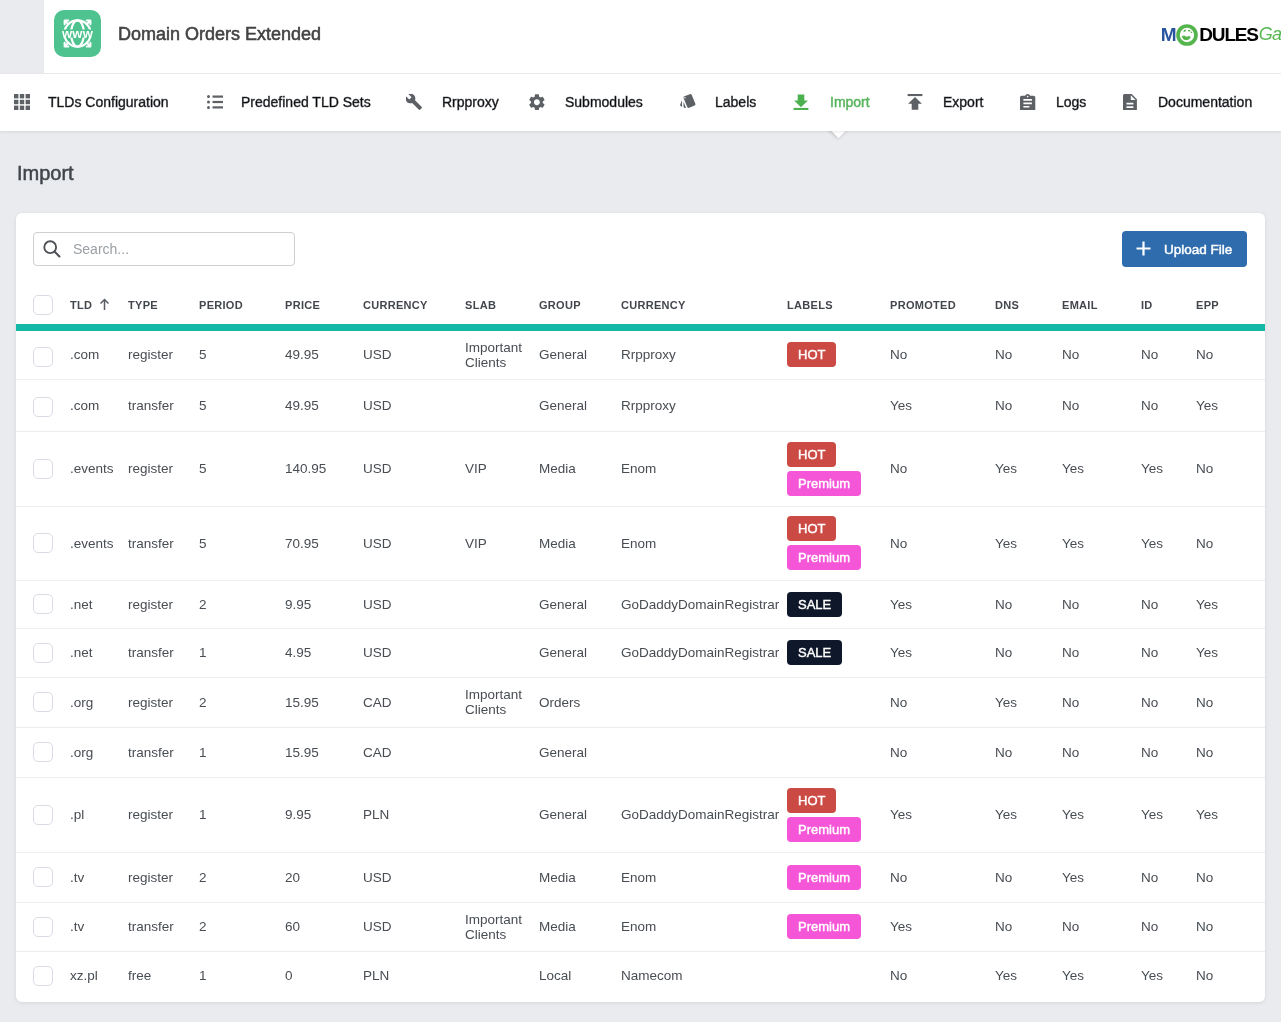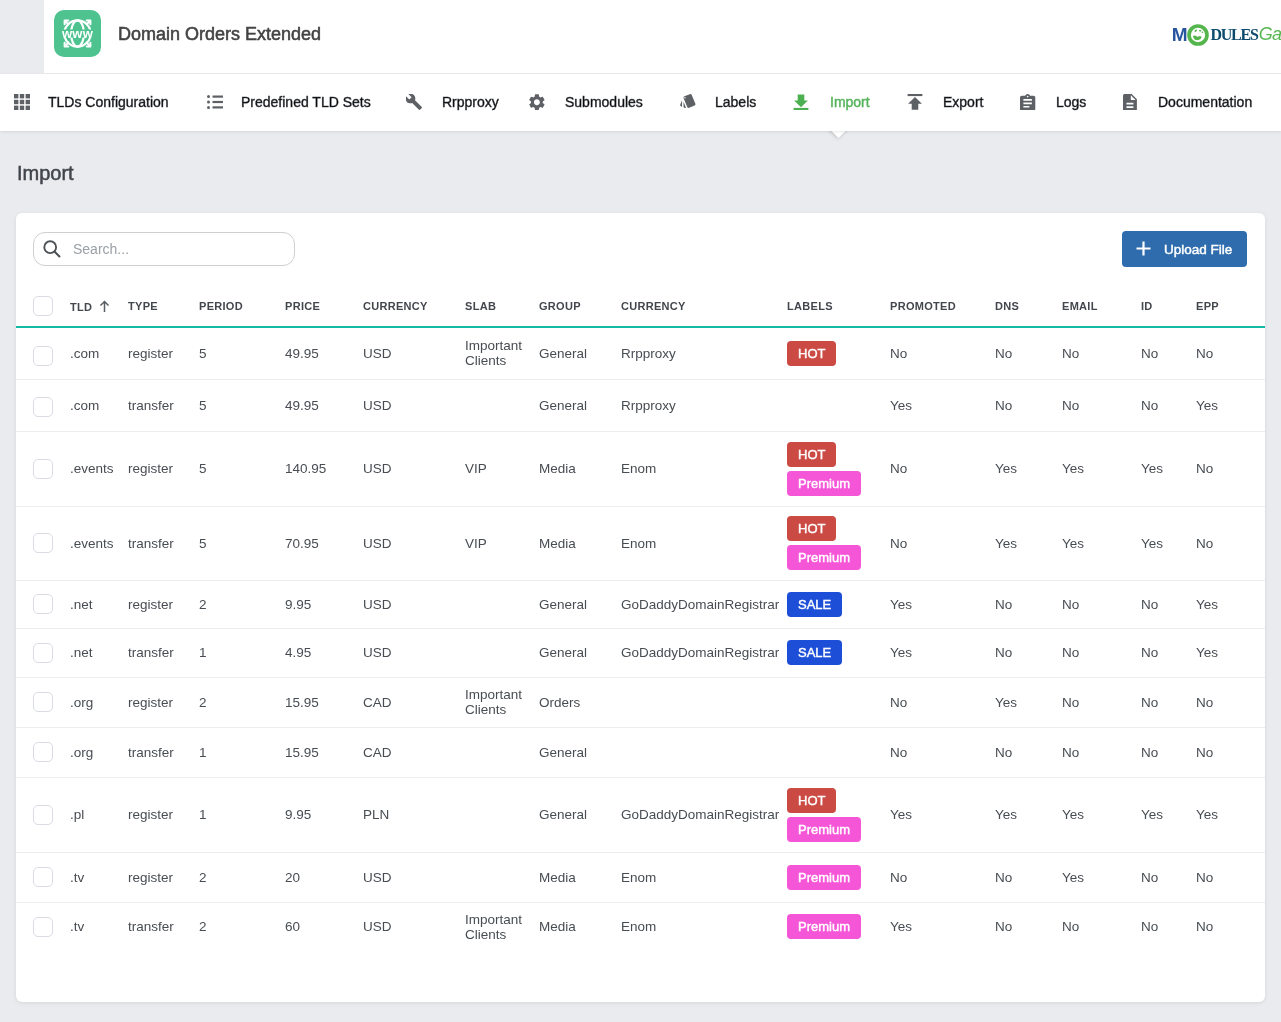--- a/index.html
+++ b/index.html
@@ -10,36 +10,36 @@
 .mglogo { position:absolute; right:20px; top:22px; }
 .nav { position:absolute; left:0; top:74px; width:1281px; height:57px; background:#fff; box-shadow:0 1px 3px rgba(0,0,0,0.09); z-index:2; }
 .notch { position:absolute; left:830.5px; top:120px; width:15px; height:15px; background:#fff; transform:rotate(45deg); box-shadow:0 1px 4px rgba(0,0,0,0.18); z-index:1; }
 .nav-item { position:absolute; top:0; height:57px; }
 .nav-item svg { position:absolute; top:20px; left:0; }
 .nav-item span { position:absolute; top:20px; white-space:nowrap; font-size:14px; font-weight:normal; -webkit-text-stroke:0.45px #40444a; color:#000000; }
 .nav-item.active span { color:#56b45c; -webkit-text-stroke:0.45px #56b45c; }
 .content { position:absolute; left:0; top:131px; width:1281px; height:891px; }
 .h-import { position:absolute; left:17px; top:31px; font-size:20px; font-weight:normal; -webkit-text-stroke:0.5px #41464c; color:#41464c; }
 .card { position:absolute; left:16px; top:82px; width:1249px; height:789px; background:#fff; border-radius:6px; box-shadow:0 1px 4px rgba(0,0,0,0.09); }
-.search { position:absolute; left:17px; top:19px; width:262px; height:34px; border:1px solid #cfcfcf; border-radius:12px; }
+.search { position:absolute; left:17px; top:19px; width:262px; height:34px; border:1px solid #cfcfcf; border-radius:4px; }
 .search svg { position:absolute; left:10px; top:7px; }
 .search span { position:absolute; left:39px; top:8px; font-size:14px; color:#9aa0a6; }
 .btn { position:absolute; right:18px; top:18px; width:125px; height:36px; background:#2e6cae; border-radius:4px; color:#fff; }
 .btn .bt { position:absolute; left:42px; top:11px; font-size:13.5px; font-weight:normal; -webkit-text-stroke:0.45px #fff; letter-spacing:0px; }
 table { position:absolute; left:0; top:73px; width:1249px; border-collapse:collapse; table-layout:fixed; }
 th { font-size:11px; font-weight:bold; color:#43474d; text-align:left; letter-spacing:0.3px; }
 td { font-size:13.5px; color:#484d53; text-align:left; vertical-align:middle; }
 tr { border-bottom:1px solid #ededed; }
 tbody tr:last-child { border-bottom:none; }
-thead tr { height:41px; border-bottom:2px solid #14b8a6; }
+thead tr { height:41px; border-bottom:7px solid #14b8a6; }
 .cb { width:20px; height:20px; border:1.4px solid #d9dce4; border-radius:5px; background:#fff; margin-left:17px; }
 .badge { display:inline-block; min-width:31px; text-align:center; padding:5px 11px; border-radius:4px; color:#fff; font-size:13px; font-weight:normal; -webkit-text-stroke:0.4px #fff; margin:2px 0; }
 .b-hot { background:#cc4a44; }
 .b-prem { background:#f556d8; }
-.b-sale { background:#1d4ed8; }
+.b-sale { background:#0f172a; }
 </style>
 </head>
 <body>
 <div class="header">
   <svg class="logo-sq" width="47" height="47" viewBox="0 0 47 47">
 <rect x="0" y="0" width="47" height="47" rx="10" fill="#4ec28f"></rect>
 <defs>
 <clipPath id="topband">
           <rect x="7" y="7" width="33" height="12.6"></rect>
         </clipPath>
@@ -68,21 +68,21 @@
   <div class="title">Domain Orders Extended</div>
   <div class="mglogo" style="position:absolute;right:11px;top:22px;display:flex;align-items:center;height:25px;">
 <span style="font-size:19px;font-weight:bold;color:#27549e;letter-spacing:-1.2px;">M</span>
       <svg width="22" height="22" viewBox="0 0 24 24" style="margin:0 1px;">
         <circle cx="12" cy="12" r="9.8" fill="#fff" stroke="#55b54d" stroke-width="4"></circle>
         <path fill="#55b54d" d="M8.3 7.1 Q9.6 6 11.2 6.1 L10.4 8 L8.6 9.1 Q8 8 8.3 7.1 Z"></path>
         <path fill="#55b54d" d="M13.8 6.2 L16 7.2 L14.6 8.4 L12.9 7.6 Z"></path>
         <circle fill="#55b54d" cx="16.8" cy="9" r="0.9"></circle>
         <path fill="#55b54d" d="M6.3 13.1 L8.9 12.5 L11.3 14 L14.4 13.2 L16 14.2 L14.8 16.3 L12 17.7 L8.6 17.2 Q6.9 15.5 6.3 13.1 Z"></path>
       </svg>
-      <span style="font-size:16px;font-weight:bold;color:#0c4a6e;letter-spacing:-1.2px;font-family:Liberation Serif, serif;">DULES</span>
+      <span style="font-size:19px;font-weight:bold;color:#000000;letter-spacing:-1.2px;">DULES</span>
       <span style="font-size:18px;color:#56b751;font-style:italic;letter-spacing:-0.8px;font-weight:normal;margin-left:1px;">Garden</span>
 </div>
 </div>
 <div class="notch"></div>
 <div class="nav">
   <div class="nav-item" style="left:14px">
       <svg width="16" height="16" viewBox="0 0 16 16">
         <g fill="#5d6166">
           <rect x="0" y="0" width="4.4" height="4.4"></rect>
           <rect x="5.8" y="0" width="4.4" height="4.4"></rect>
@@ -425,16 +425,35 @@
             <td>Important Clients</td>
             <td>Media</td>
             <td>Enom</td>
             <td><span class="badge b-prem">Premium</span></td>
             <td>Yes</td>
             <td>No</td>
             <td>No</td>
             <td>No</td>
             <td>No</td>
           </tr>
+      <tr style="height:49px">
+            <td>
+              <div class="cb"></div>
+            </td>
+            <td>xz.pl</td>
+            <td>free</td>
+            <td>1</td>
+            <td>0</td>
+            <td>PLN</td>
+            <td></td>
+            <td>Local</td>
+            <td>Namecom</td>
+            <td></td>
+            <td>No</td>
+            <td>Yes</td>
+            <td>Yes</td>
+            <td>Yes</td>
+            <td>No</td>
+          </tr>
       </tbody>
     </table>
   </div>
 </div>
 
 </body></html>

